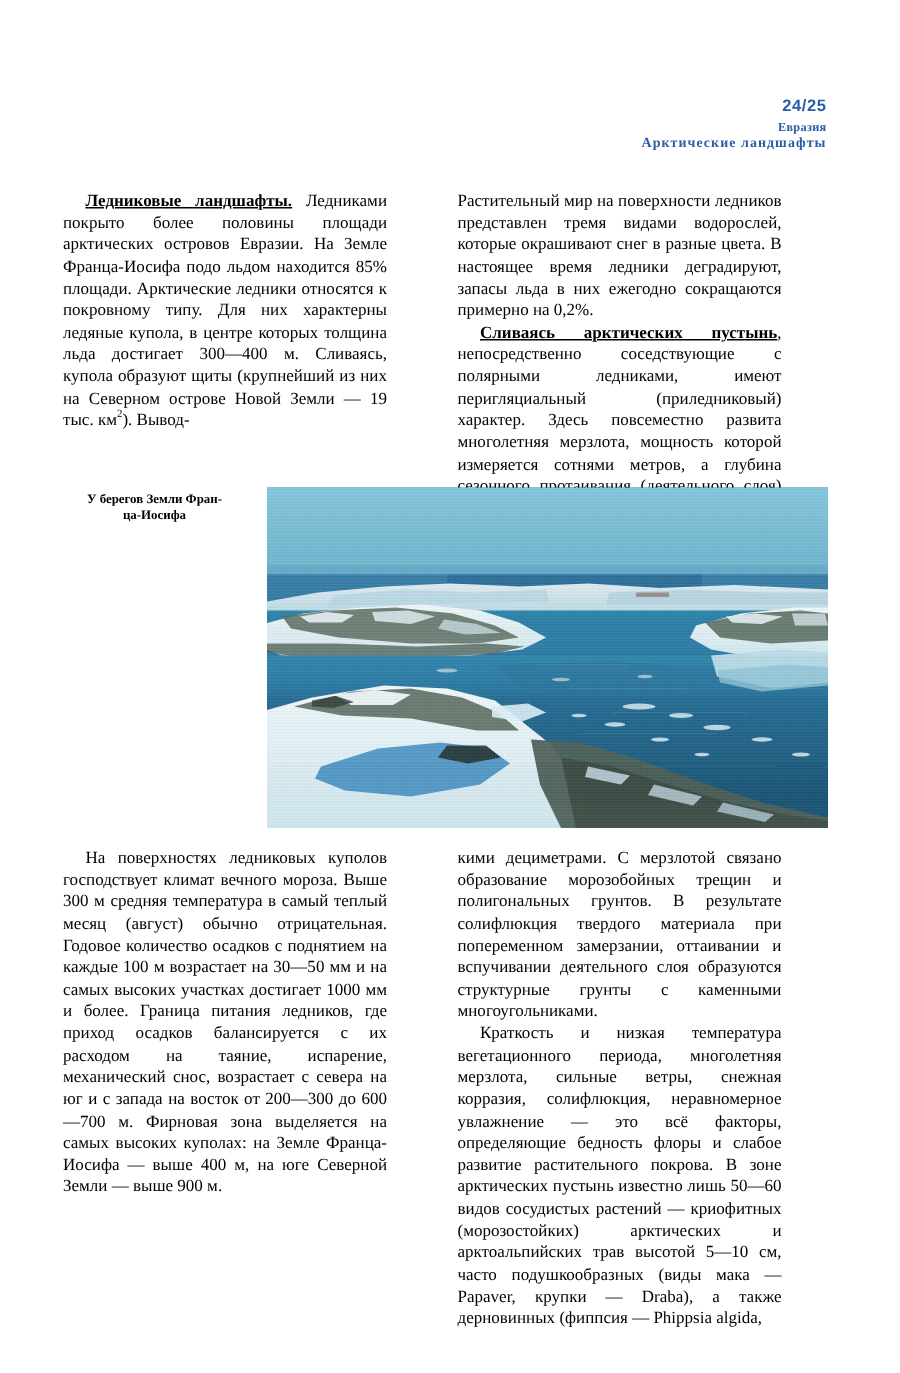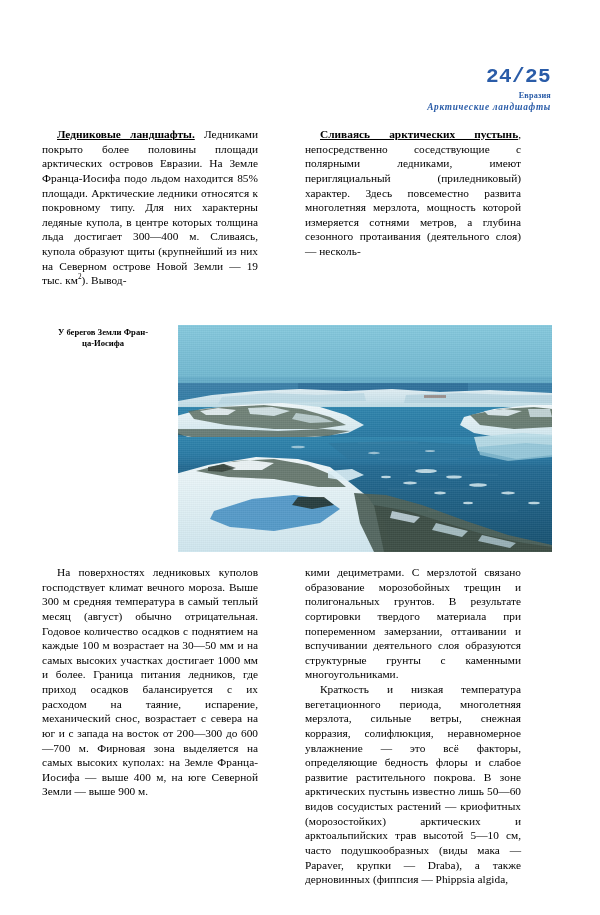--- a/index.html
+++ b/index.html
@@ -19,34 +19,33 @@
   
   .page-header {
     position: absolute;
     top: 66px;
     right: 49px;
     text-align: right;
     color: #2a5ca8;
     line-height: 1.08;
   }
   .page-header .folio {
-    font-family: Liberation Mono, monospace;
-    font-size: 21px;
+    font-family: Liberation Sans, sans-serif;
+    font-size: 11px;
     font-weight: bold;
     letter-spacing: 0.4px;
   }
   .page-header .region {
     font-size: 8.2px;
     font-weight: bold;
     letter-spacing: 0.2px;
     margin-top: 3px;
   }
   .page-header .subject {
     font-size: 9.3px;
-    font-style: italic;
     font-weight: bold;
     letter-spacing: 0.7px;
     margin-top: 1px;
     white-space: nowrap;
   }
 
   
   .col {
     position: absolute;
     width: 216px;
@@ -119,20 +118,21 @@
   <div class="folio">24/25</div>
   <div class="region">Евразия</div>
   <div class="subject">Арктические ландшафты</div>
 </div>
 
 <div class="col col-left block-top-left">
   <p><b>Ледниковые ландшафты.</b><span> Ледниками покрыто более половины площади арктических островов Евразии. На Земле Франца-Иосифа подо льдом находится 85% площади. Арктические ледники относятся к покровному типу. Для них характерны ледяные купола, в центре которых толщина льда достигает 300—400 м. Сливаясь, купола образуют щиты (крупнейший из них на Северном острове Новой Земли — 19 тыс. км</span><sup>2</sup><span>). Вывод-</span></p>
 </div>
 
 <div class="col col-right block-top-right">
+  <p class="noind">Растительный мир на поверхности ледников представлен тремя видами водорослей, которые окрашивают снег в разные цвета. В настоящее время ледники деградируют, запасы льда в них ежегодно сокращаются примерно на 0,2%.</p>
   <p><b>Сливаясь арктических пустынь</b><span>, непосредственно соседствующие с полярными ледниками, имеют перигляциальный (приледниковый) характер. Здесь повсеместно развита многолетняя мерзлота, мощность которой измеряется сотнями метров, а глубина сезонного протаивания (деятельного слоя) — несколь-</span></p>
 </div>
 
 <div class="photo-caption">
   <div>У берегов Земли Фран-</div>
   <div>ца-Иосифа</div>
 </div>
 
 <div class="photo">
   <svg viewBox="0 0 374 227" preserveAspectRatio="none">
@@ -241,15 +241,15 @@
     </g>
   </svg>
   <div class="grain"></div>
 </div>
 
 <div class="col col-left block-bot-left">
   <p>На поверхностях ледниковых куполов господствует климат вечного мороза. Выше 300 м средняя температура в самый теплый месяц (август) обычно отрицательная. Годовое количество осадков с поднятием на каждые 100 м возрастает на 30—50 мм и на самых высоких участках достигает 1000 мм и более. Граница питания ледников, где приход осадков балансируется с их расходом на таяние, испарение, механический снос, возрастает с севера на юг и с запада на восток от 200—300 до 600—700 м. Фирновая зона выделяется на самых высоких куполах: на Земле Франца-Иосифа — выше 400 м, на юге Северной Земли — выше 900 м.</p>
 </div>
 
 <div class="col col-right block-bot-right">
-  <p class="noind">кими дециметрами. С мерзлотой связано образование морозобойных трещин и полигональных грунтов. В результате сортировки твердого материала при попеременном замерзании, оттаивании и вспучивании деятельного слоя образуются структурные грунты с каменными многоугольниками.</p>
+  <p class="noind">кими дециметрами. С мерзлотой связано образование морозобойных трещин и полигональных грунтов. В результате солифлюкция твердого материала при попеременном замерзании, оттаивании и вспучивании деятельного слоя образуются структурные грунты с каменными многоугольниками.</p>
   <p>Краткость и низкая температура вегетационного периода, многолетняя мерзлота, сильные ветры, снежная корразия, солифлюкция, неравномерное увлажнение — это всё факторы, определяющие бедность флоры и слабое развитие растительного покрова. В зоне арктических пустынь известно лишь 50—60 видов сосудистых растений — криофитных (морозостойких) арктических и арктоальпийских трав высотой 5—10 см, часто подушкообразных (виды мака — Papaver, крупки — Draba), а также дерновинных (фиппсия — Phippsia algida,</p>
 </div>
 
 </body></html>

